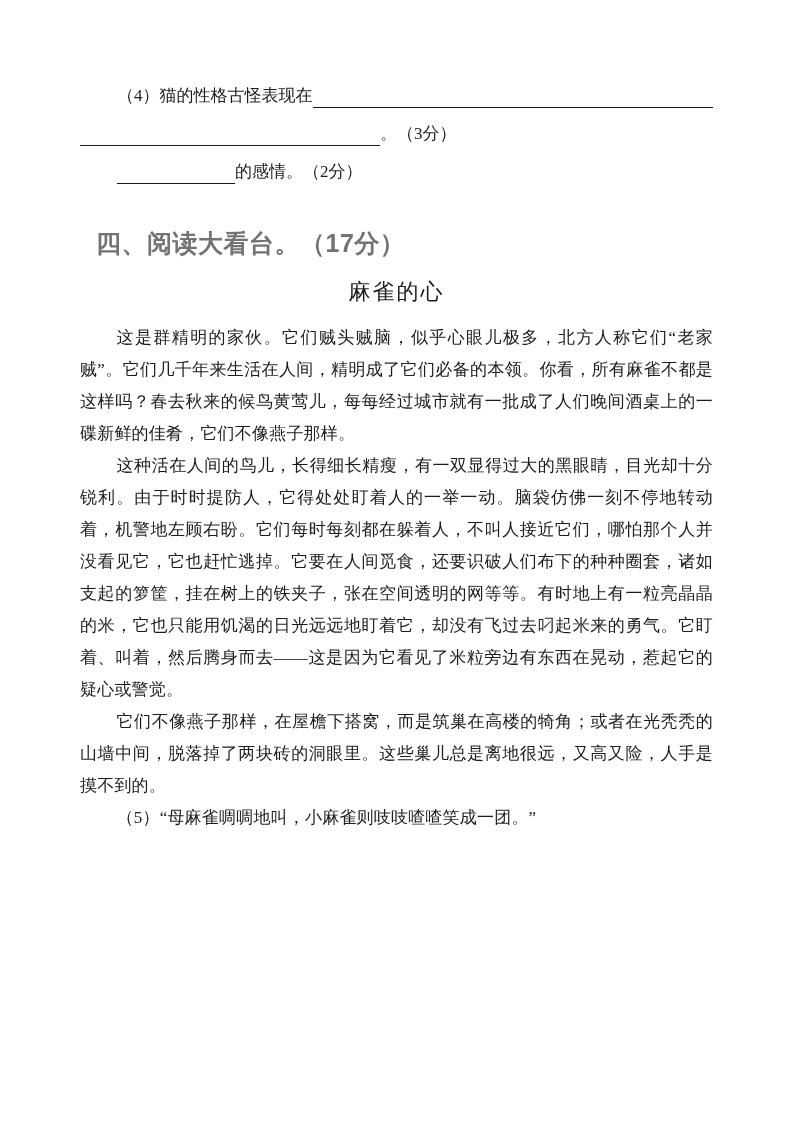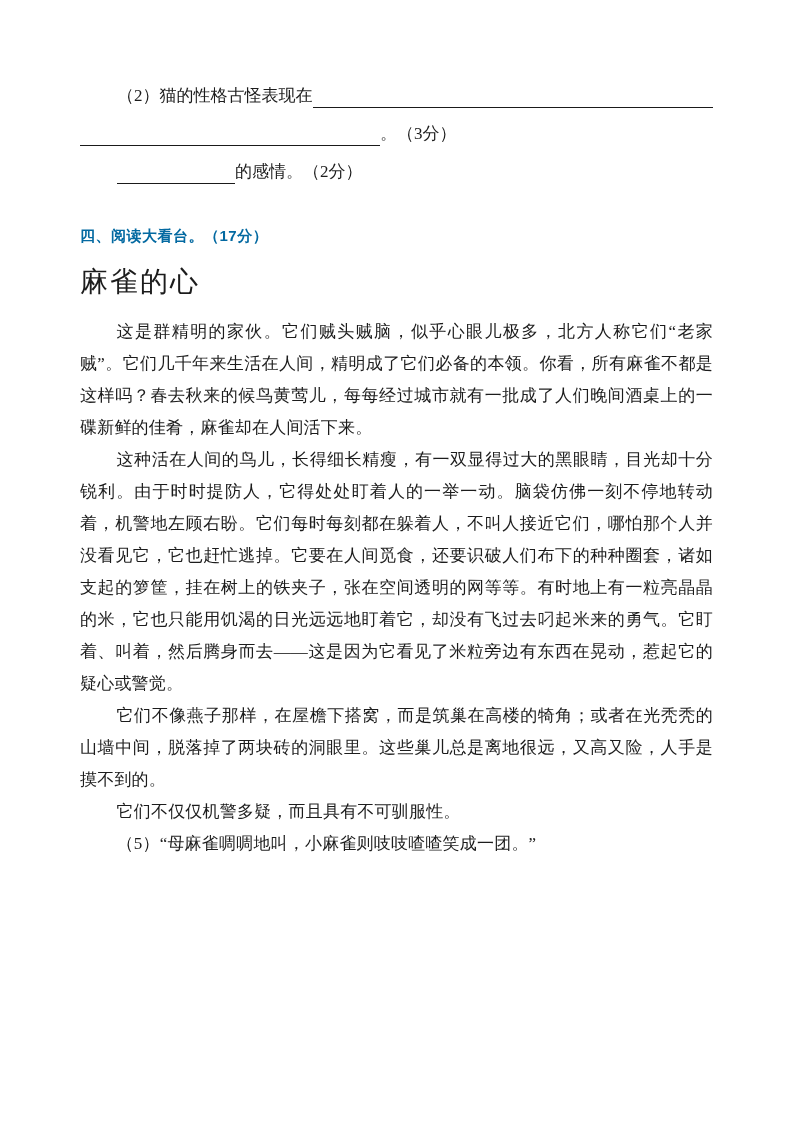--- a/index.html
+++ b/index.html
@@ -29,30 +29,31 @@
   .qrow .indent { width: 37px; flex: 0 0 auto; }
   .fill {
     border-bottom: 1.5px solid #1a1a1a;
     height: 20px;
     flex: 1 1 auto;
   }
   .fill.fixed { flex: 0 0 auto; }
   .row-gap-1 { margin-bottom: 14px; }
   .row-gap-2 { margin-bottom: 14px; }
   .section-heading {
-    margin: 43px 0 0 0;
+    margin: 43px 0 0 16px;
     font-family: "Liberation Sans", "DejaVu Sans", sans-serif;
-    font-size: 15px;
+    font-size: 25px;
     font-weight: 700;
-    color: #0369a1;
+    color: #737373;
     letter-spacing: 0.5px;
   }
   .passage-title {
     margin: 17px 0 0 0;
-    font-size: 28px;
+    text-align: center;
+    font-size: 22px;
     font-weight: 400;
     letter-spacing: 2px;
     color: #1c1c1c;
   }
   .passage {
     margin-top: 15px;
   }
   .passage p, .questions p {
     margin: 0;
     font-size: 17px;
@@ -64,44 +65,43 @@
   .questions { margin-top: 0; }
   .answer-space { height: 38px; }
 </style>
 </head>
 <body>
 
 <div class="page">
 
   <div class="qrow row-gap-1">
     <span class="indent"></span>
-    <span>（2）猫的性格古怪表现在</span>
+    <span>（4）猫的性格古怪表现在</span>
     <span class="fill"></span>
   </div>
 
   <div class="qrow row-gap-2">
     <span class="fill fixed" style="width:300px"></span>
     <span>。（3分）</span>
   </div>
 
   <div class="qrow">
     <span class="indent"></span>
     <span class="fill fixed" style="width:118px"></span>
     <span>的感情。（2分）</span>
   </div>
 
   <h2 class="section-heading">四、阅读大看台。（17分）</h2>
 
   <h1 class="passage-title">麻雀的心</h1>
 
   <div class="passage">
-    <p>这是群精明的家伙。它们贼头贼脑，似乎心眼儿极多，北方人称它们“老家贼”。它们几千年来生活在人间，精明成了它们必备的本领。你看，所有麻雀不都是这样吗？春去秋来的候鸟黄莺儿，每每经过城市就有一批成了人们晚间酒桌上的一碟新鲜的佳肴，麻雀却在人间活下来。</p>
+    <p>这是群精明的家伙。它们贼头贼脑，似乎心眼儿极多，北方人称它们“老家贼”。它们几千年来生活在人间，精明成了它们必备的本领。你看，所有麻雀不都是这样吗？春去秋来的候鸟黄莺儿，每每经过城市就有一批成了人们晚间酒桌上的一碟新鲜的佳肴，它们不像燕子那样。</p>
     <p>这种活在人间的鸟儿，长得细长精瘦，有一双显得过大的黑眼睛，目光却十分锐利。由于时时提防人，它得处处盯着人的一举一动。脑袋仿佛一刻不停地转动着，机警地左顾右盼。它们每时每刻都在躲着人，不叫人接近它们，哪怕那个人并没看见它，它也赶忙逃掉。它要在人间觅食，还要识破人们布下的种种圈套，诸如支起的箩筐，挂在树上的铁夹子，张在空间透明的网等等。有时地上有一粒亮晶晶的米，它也只能用饥渴的日光远远地盯着它，却没有飞过去叼起米来的勇气。它盯着、叫着，然后腾身而去——这是因为它看见了米粒旁边有东西在晃动，惹起它的疑心或警觉。</p>
     <p>它们不像燕子那样，在屋檐下搭窝，而是筑巢在高楼的犄角；或者在光秃秃的山墙中间，脱落掉了两块砖的洞眼里。这些巢儿总是离地很远，又高又险，人手是摸不到的。</p>
-    <p>它们不仅仅机警多疑，而且具有不可驯服性。</p>
   </div>
 
   <div class="questions">
     <p>（5）“母麻雀啁啁地叫，小麻雀则吱吱喳喳笑成一团。”</p>
     <div class="answer-space"></div>
 
   </div>
 
 </div>
 

